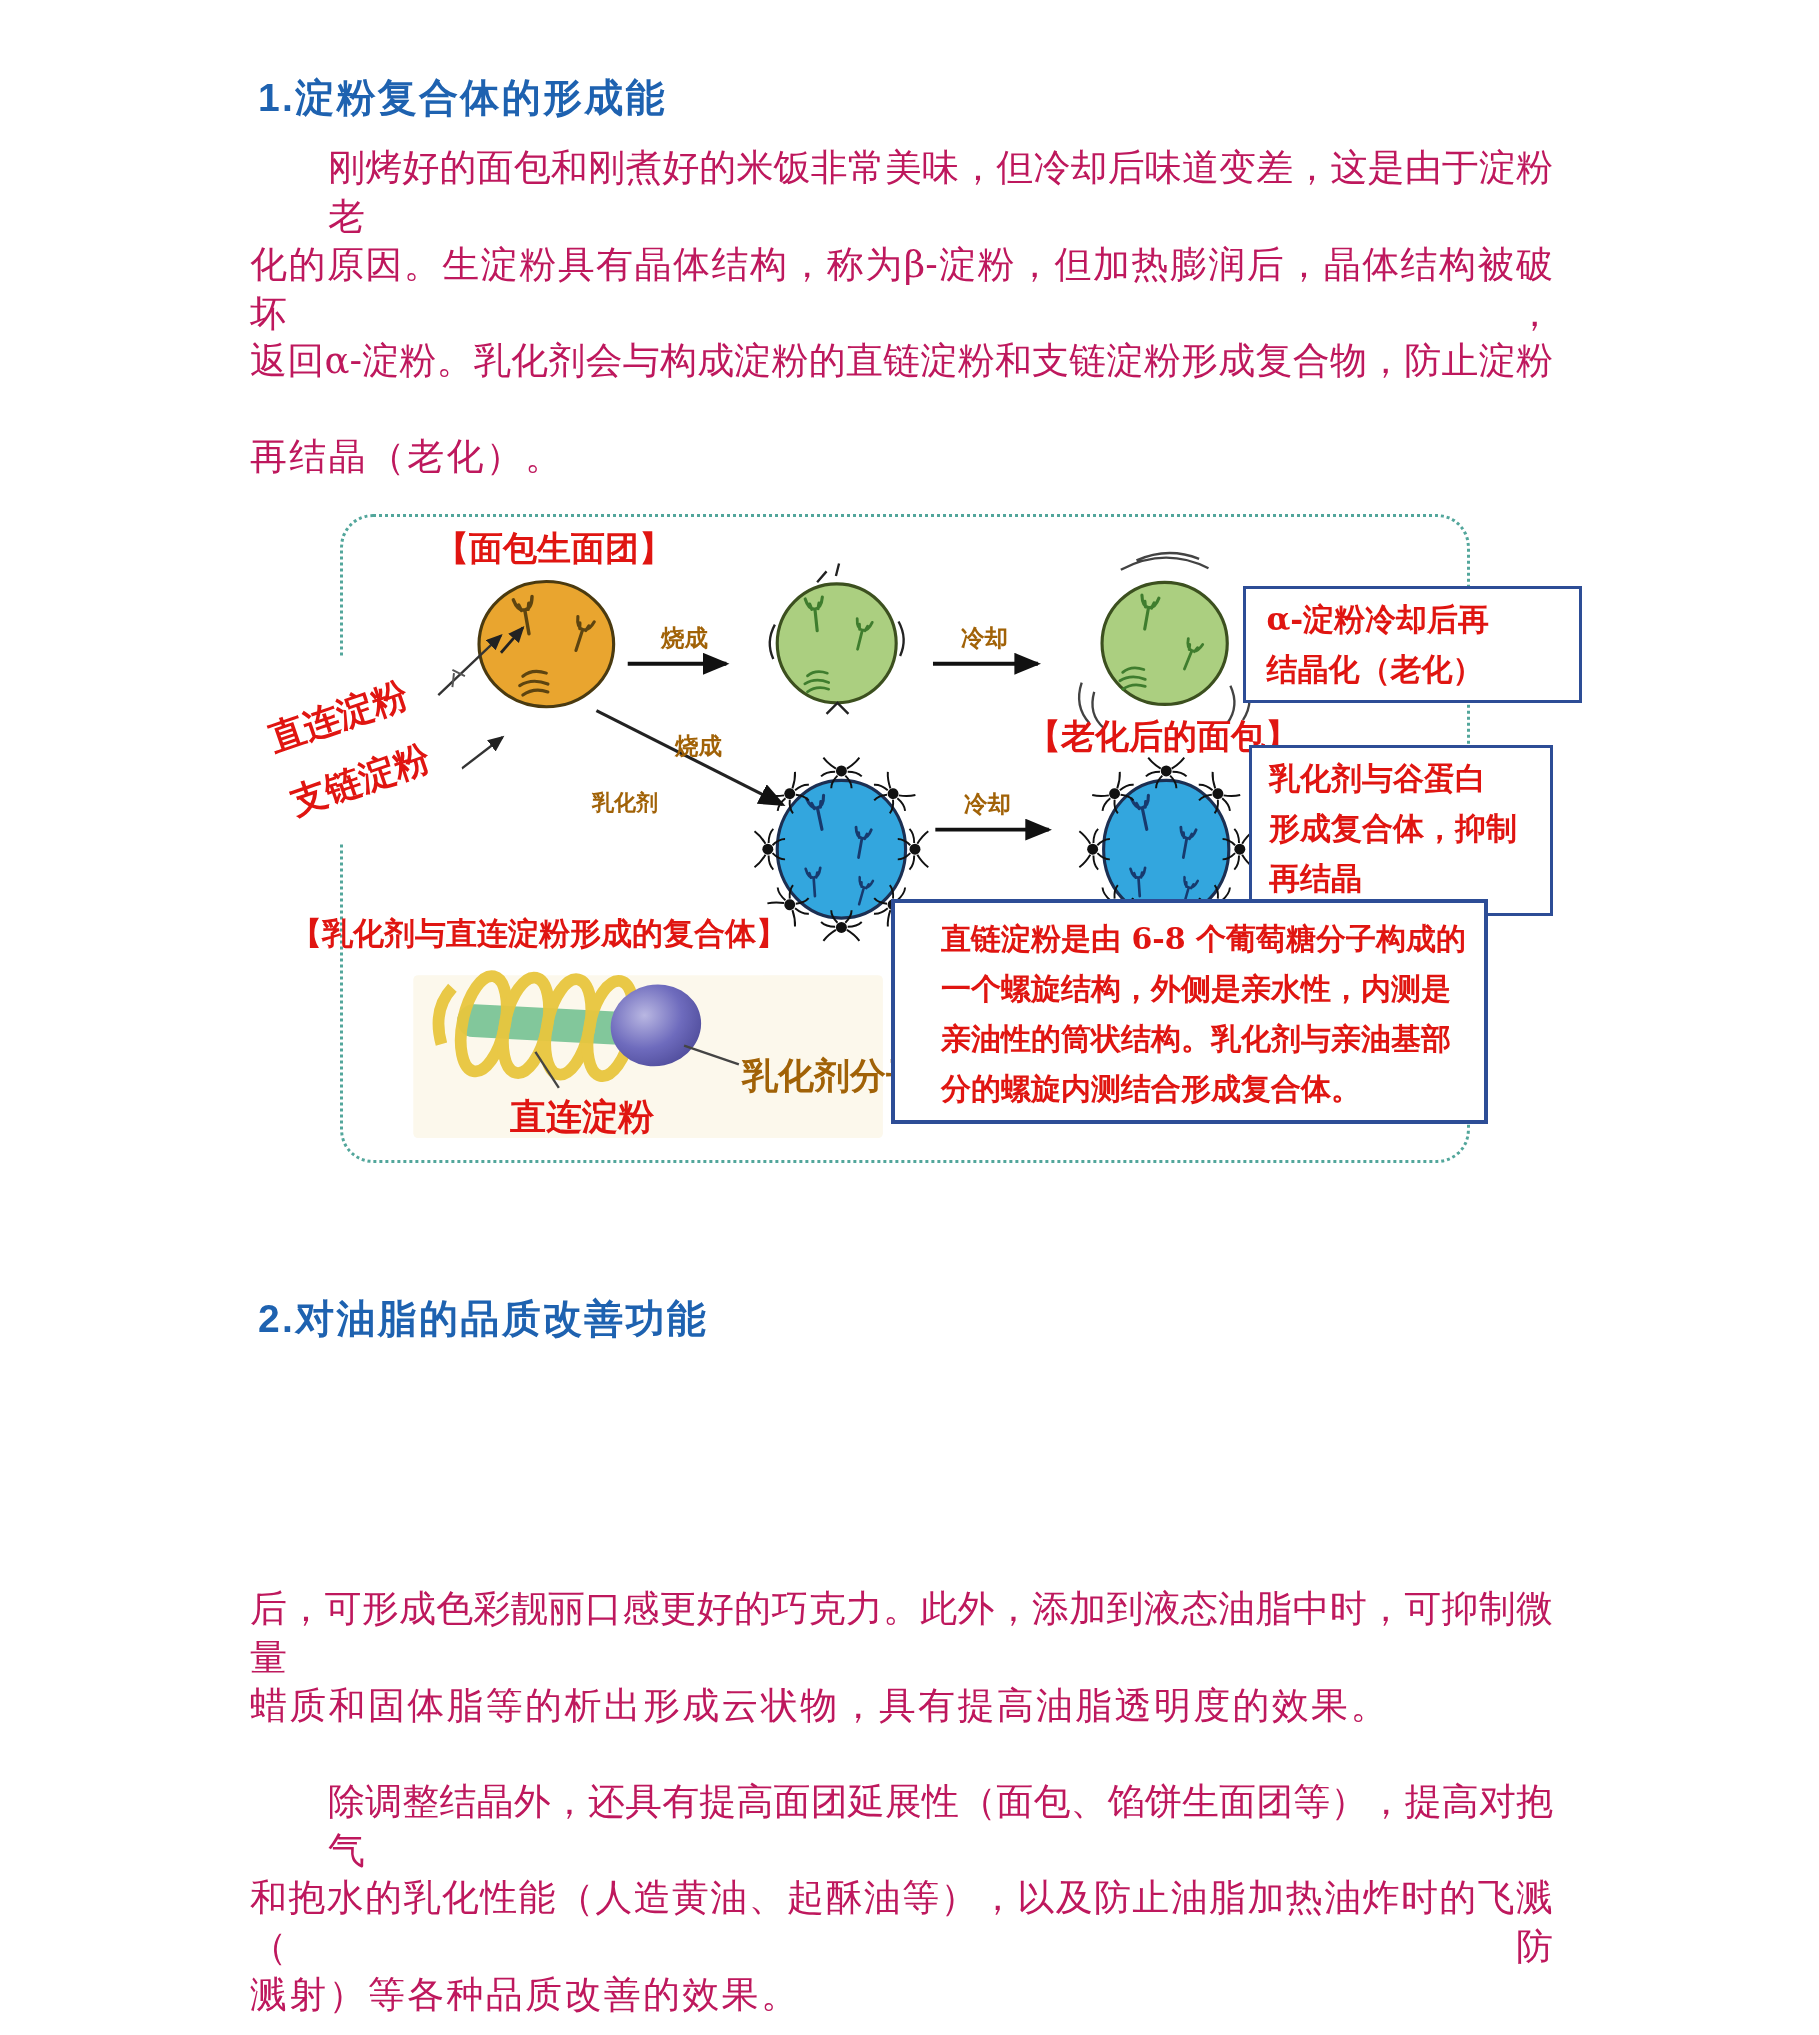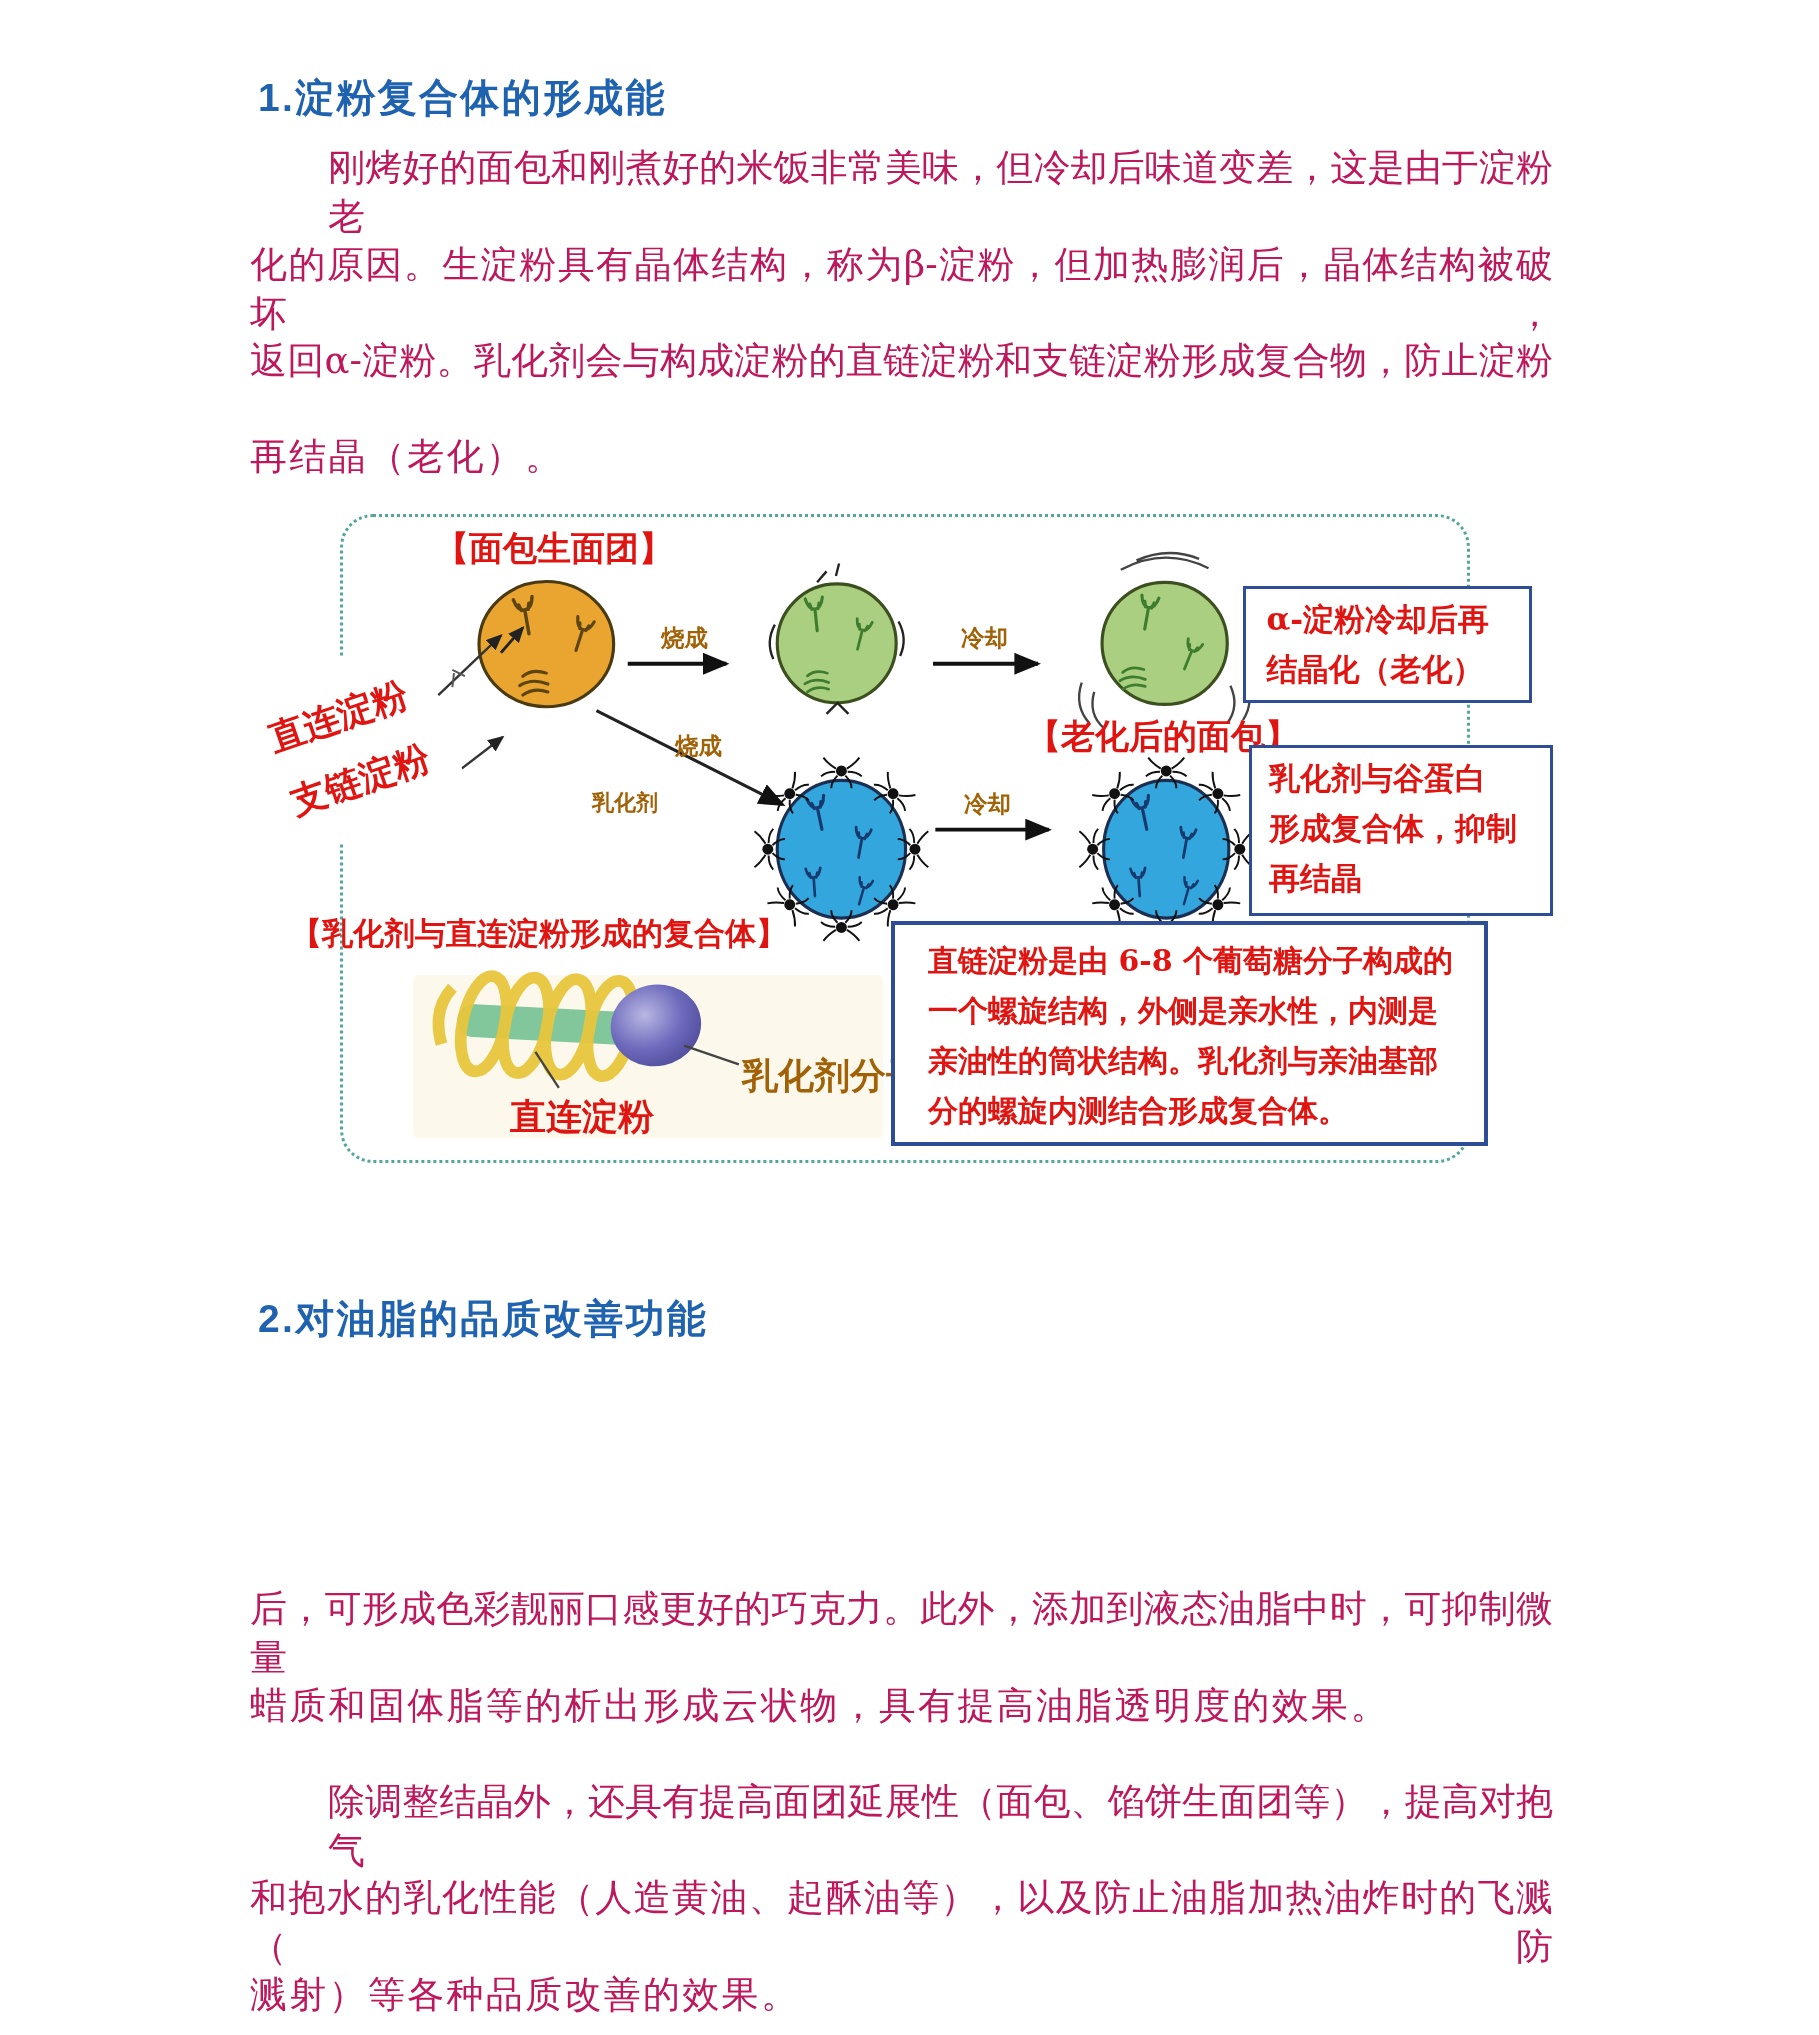--- a/index.html
+++ b/index.html
@@ -144,32 +144,32 @@
   <div class="slbl z2" style="left:661px;top:622px;font-size:23.5px;">烧成</div>
   <div class="slbl z2" style="left:961px;top:622px;font-size:23.5px;">冷却</div>
   <div class="slbl z2" style="left:592px;top:742px;font-size:22px;margin-top:46px;">乳化剂</div>
   <div class="slbl z2" style="left:675px;top:730px;font-size:23.5px;">烧成</div>
   <div class="slbl z2" style="left:964px;top:788px;font-size:23.5px;">冷却</div>
   <div class="dlbl z2" style="left:1027px;top:714px;font-size:34px;">【老化后的面包】</div>
   <div class="dlbl z2" style="left:291px;top:913px;font-size:31px;">【乳化剂与直连淀粉形成的复合体】</div>
   <div class="slbl z2" style="left:742px;top:1052px;font-size:36px;font-weight:700;">乳化剂分子</div>
   <div class="dlbl z2" style="left:510px;top:1093px;font-size:36px;">直连淀粉</div>
 
-  <div class="box" style="left:1243px;top:586px;width:289px;height:117px;padding:4.7px 0 0 20.4px;">
+  <div class="box" style="left:1243px;top:586px;width:339px;height:117px;padding:4.7px 0 0 20.4px;">
     <div class="boxline">α-淀粉冷却后再</div>
     <div class="boxline">结晶化（老化）</div>
   </div>
 
   <div class="box" style="left:1249px;top:745px;width:304px;height:171px;padding:4.7px 0 0 17px;">
     <div class="boxline">乳化剂与谷蛋白</div>
     <div class="boxline">形成复合体，抑制</div>
     <div class="boxline">再结晶</div>
   </div>
 
-  <div class="box" style="left:891px;top:921px;width:597px;height:225px;border-width:4.7px;padding:11px 0 0 33px;">
+  <div class="box" style="left:891px;top:899px;width:597px;height:225px;border-width:4.7px;padding:11px 0 0 46px;">
     <div class="boxline" style="font-size:30px;line-height:50px;">直链淀粉是由 6-8 个葡萄糖分子构成的</div>
     <div class="boxline" style="font-size:30px;line-height:50px;">一个螺旋结构，外侧是亲水性，内测是</div>
     <div class="boxline" style="font-size:30px;line-height:50px;">亲油性的筒状结构。乳化剂与亲油基部</div>
     <div class="boxline" style="font-size:30px;line-height:50px;">分的螺旋内测结合形成复合体。</div>
   </div>
 
   <div class="h" style="left:258px;top:1292px;">2.对油脂的品质改善功能</div>
 
   <div class="bodyline full" style="top:1584px;">后，可形成色彩靓丽口感更好的巧克力。此外，添加到液态油脂中时，可抑制微量</div>
   <div class="bodyline end" style="top:1681px;">蜡质和固体脂等的析出形成云状物，具有提高油脂透明度的效果。</div>

